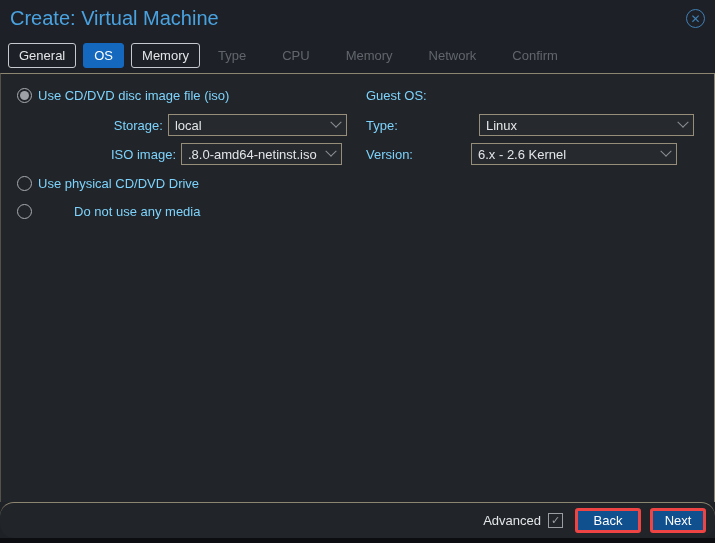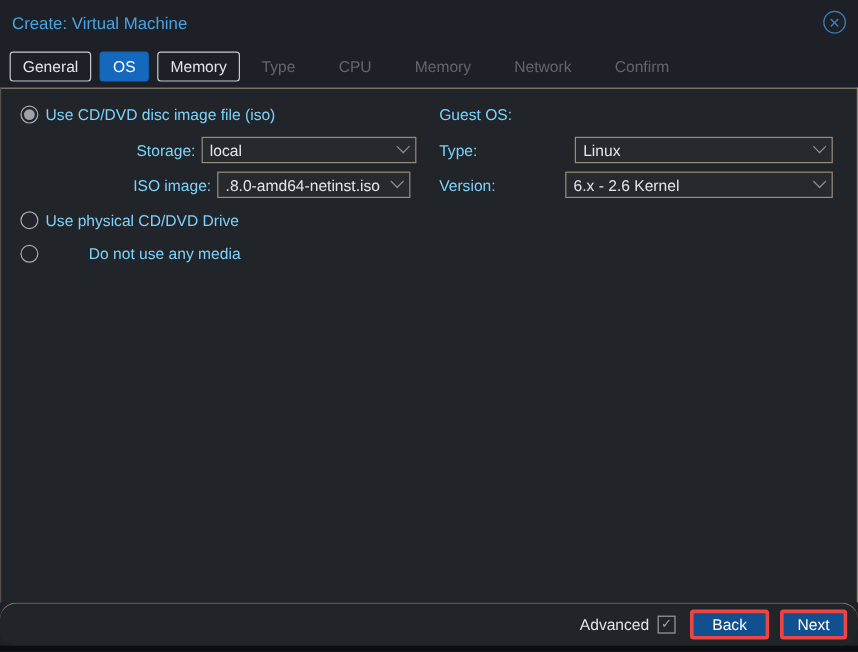--- a/index.html
+++ b/index.html
@@ -15,21 +15,21 @@
     position:absolute; top:0; left:0; width:715px; height:538px;
     background:#1e2126;
   }
   
   .titlebar {
     position:absolute; top:0; left:0; right:0; height:37px;
     background:#1d2127;
     display:flex; align-items:center;
     padding:0 10px;
   }
-  .titlebar .title { color:#4aa3e0; font-size:14px; }
+  .titlebar .title { color:#4aa3e0; font-size:20px; }
   .close-btn {
     margin-left:auto;
     width:19px; height:19px; border-radius:50%;
     border:1px solid #3f7fb5;
     color:#3f7fb5;
     display:flex; align-items:center; justify-content:center;
     font-size:12px; line-height:1;
     cursor:pointer;
   }
   
@@ -180,21 +180,21 @@
     <div class="row" style="left:365px; top:40px; width:328px;">
       <span class="field-label" style="width:105px;">Type:</span>
       <span class="combo" style="width:223px;margin-left:12px;">
         <span class="value">Linux</span>
         <span class="chevron"></span>
       </span>
     </div>
 
     <div class="row" style="left:365px; top:69px; width:328px;">
       <span class="field-label" style="width:105px;">Version:</span>
-      <span class="combo" style="width:223px;gap:42px;">
+      <span class="combo" style="width:206px;gap:42px;">
         <span class="value">6.x - 2.6 Kernel</span>
         <span class="chevron"></span>
       </span>
     </div>
 
   </div>
 
   <div class="footer">
     <span class="advanced-label">Advanced</span>
     <span class="checkbox checked">✓</span>

